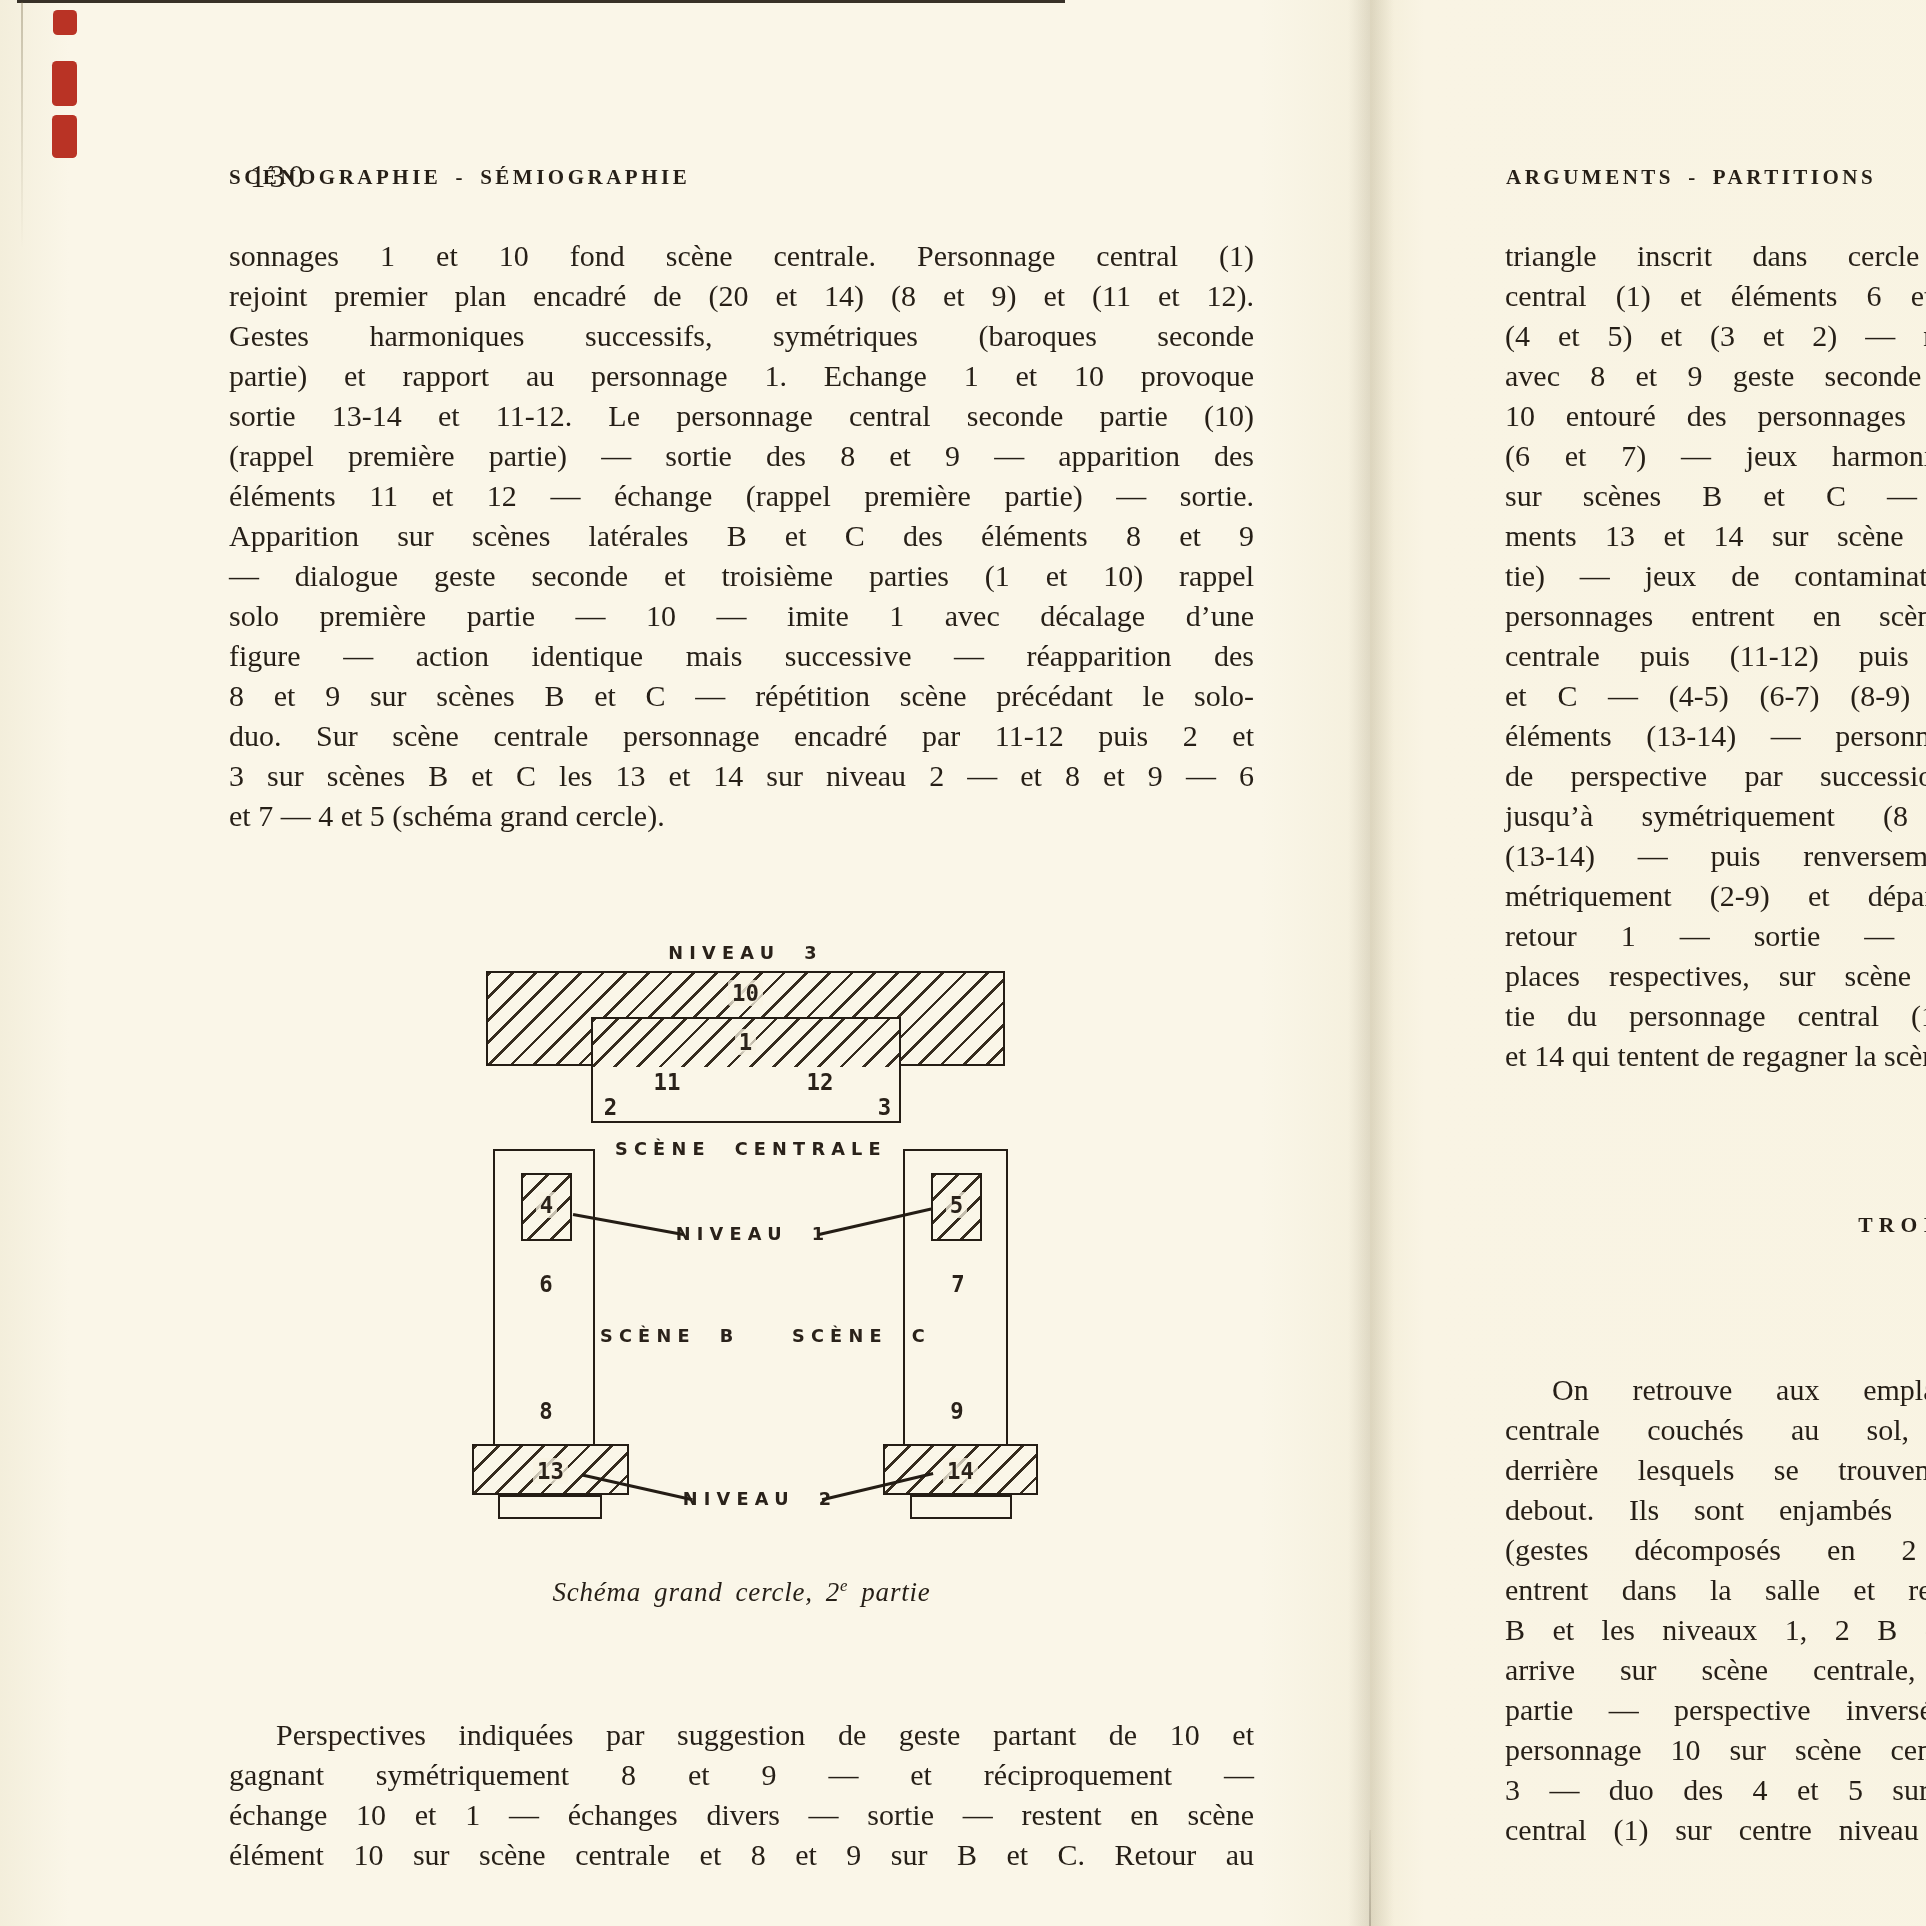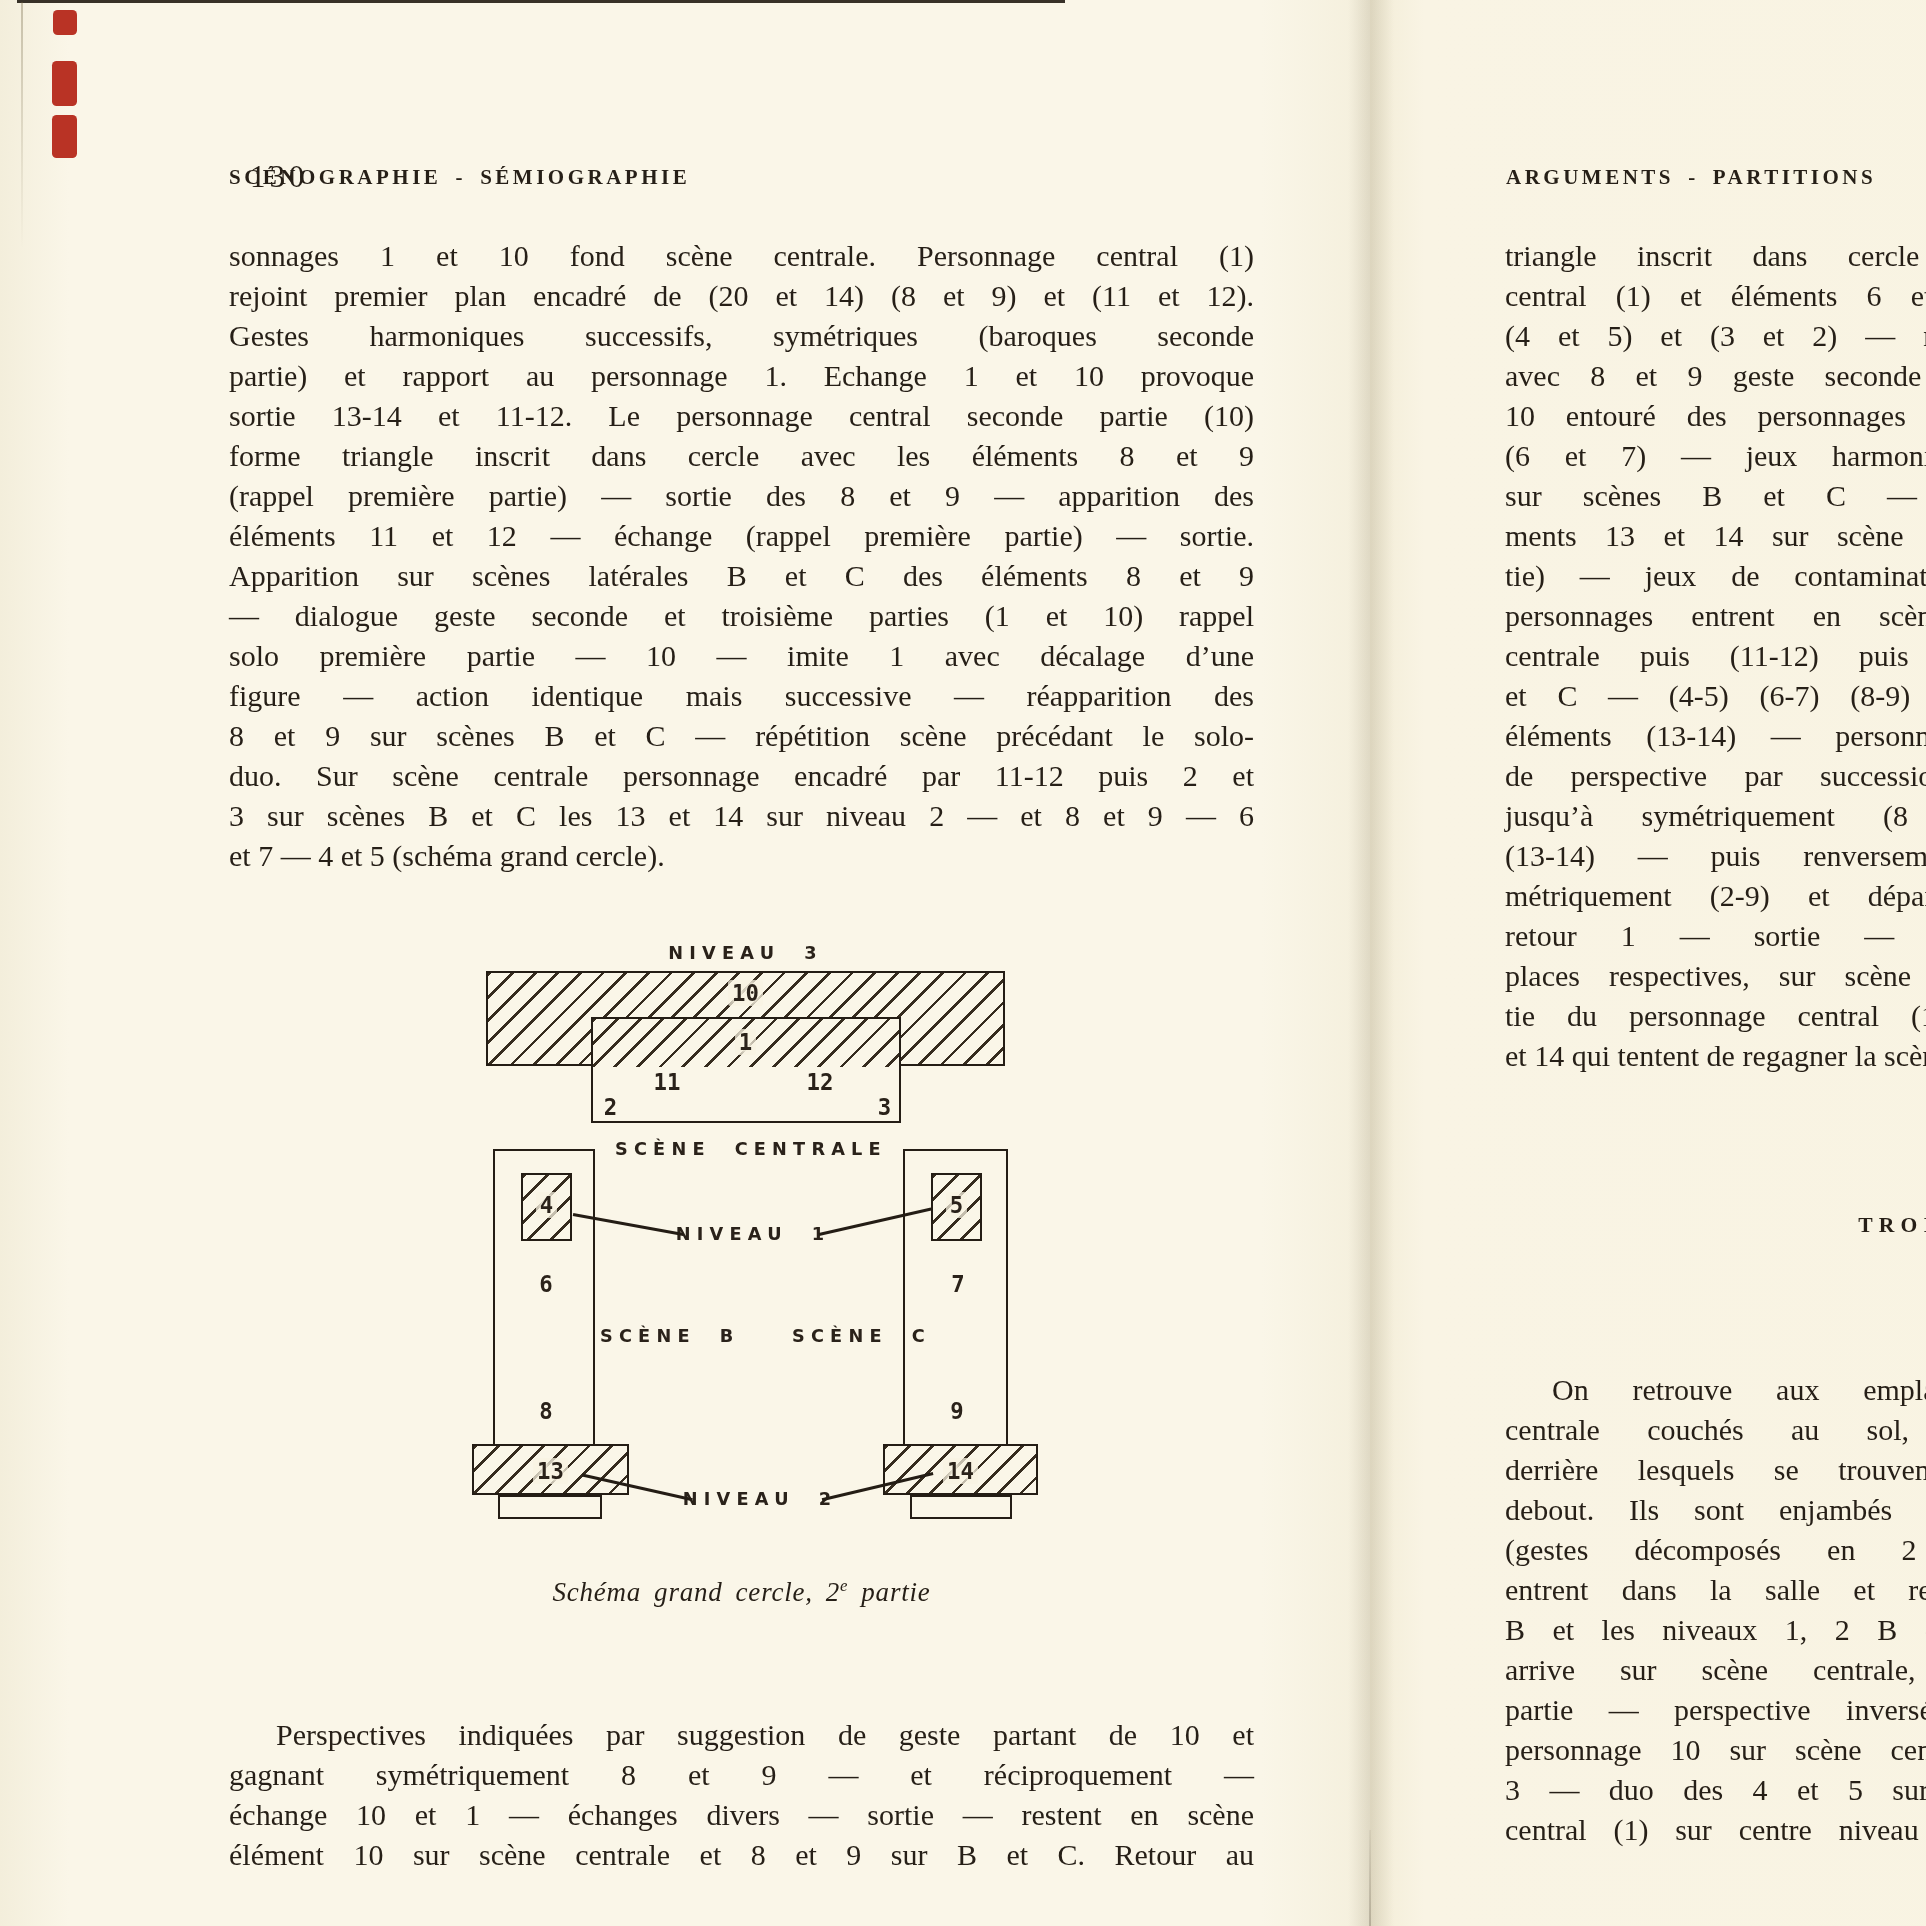--- a/index.html
+++ b/index.html
@@ -64,21 +64,20 @@
   <div class="page page-left">
     <div class="running-head pagenum" style="position:absolute;left:227px;top:159px;margin-left:23px;">130</div>
     <div class="running-head head-title" style="left:229px;width:1025px;">SCÉNOGRAPHIE - SÉMIOGRAPHIE</div>
 
     <div class="textblock" style="left:229px;top:236px;">
         <div class="line">sonnages 1 et 10 fond scène centrale. Personnage central (1)</div>
         <div class="line">rejoint premier plan encadré de (20 et 14) (8 et 9) et (11 et 12).</div>
         <div class="line">Gestes harmoniques successifs, symétriques (baroques seconde</div>
         <div class="line">partie) et rapport au personnage 1. Echange 1 et 10 provoque</div>
         <div class="line">sortie 13-14 et 11-12. Le personnage central seconde partie (10)</div>
-        <div class="line">forme triangle inscrit dans cercle avec les éléments 8 et 9</div>
         <div class="line">(rappel première partie) — sortie des 8 et 9 — apparition des</div>
         <div class="line">éléments 11 et 12 — échange (rappel première partie) — sortie.</div>
         <div class="line">Apparition sur scènes latérales B et C des éléments 8 et 9</div>
         <div class="line">— dialogue geste seconde et troisième parties (1 et 10) rappel</div>
         <div class="line">solo première partie — 10 — imite 1 avec décalage d’une</div>
         <div class="line">figure — action identique mais successive — réapparition des</div>
         <div class="line">8 et 9 sur scènes B et C — répétition scène précédant le solo-</div>
         <div class="line">duo. Sur scène centrale personnage encadré par 11-12 puis 2 et</div>
         <div class="line">3 sur scènes B et C les 13 et 14 sur niveau 2 — et 8 et 9 — 6</div>
         <div class="line short-last">et 7 — 4 et 5 (schéma grand cercle).</div>

